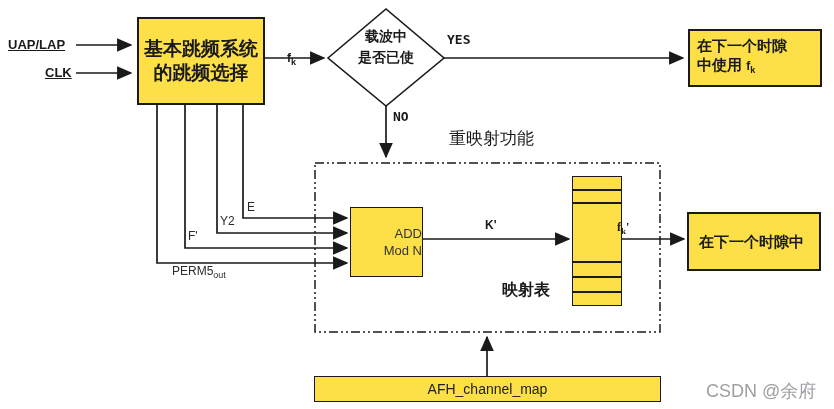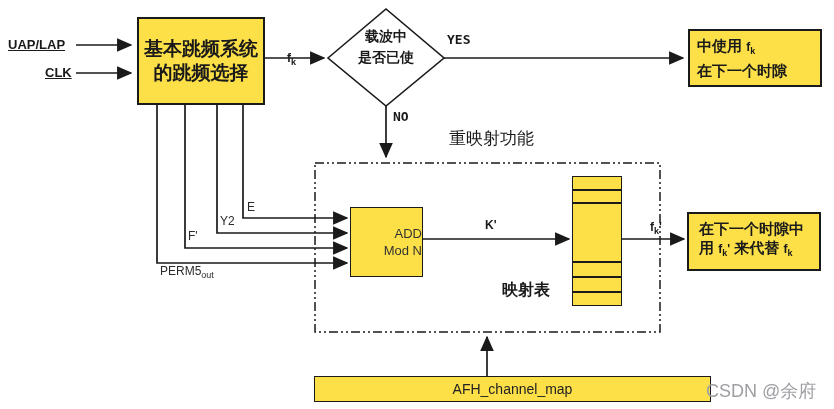--- a/index.html
+++ b/index.html
@@ -16,21 +16,21 @@
   .box.thin{border-width:1.5px;}
   .cn{font-weight:bold;}
   .hop{left:137px;top:17px;width:128px;height:88px;align-items:center;
        font-size:19px;line-height:24px;text-align:center;}
   .usebox{left:688px;top:29px;width:134px;height:58px;padding-left:7px;
        font-size:15px;line-height:19px;}
   .repbox{left:687px;top:212px;width:134px;height:59px;padding-left:10px;
        font-size:15px;line-height:19px;}
   .addbox{left:350px;top:207px;width:73px;height:70px;align-items:flex-end;
        font-size:13px;line-height:17px;color:#333;border-width:1.6px;text-align:center;}
-  .afhbox{left:314px;top:376px;width:397px;height:26px;align-items:center;
+  .afhbox{left:314px;top:376px;width:347px;height:26px;align-items:center;
        font-size:14px;color:#222;border-width:1.5px;text-align:center;}
   .maptable{left:572px;top:176px;width:50px;height:130px;border-width:1.6px;}
   .maprow{position:absolute;left:0;width:100%;height:1.5px;background:#1a1a1a;}
   .lbl{position:absolute;white-space:nowrap;}
   .sig{font-size:12px;color:#2b2b2b;}
   .fk{font-weight:bold;font-size:12px;}
   sub{font-size:9px;}
   .diamond-text{
     position:absolute;left:328px;top:26px;width:116px;text-align:center;
     font-size:14px;line-height:21px;font-weight:bold;
@@ -90,53 +90,52 @@
 
   <div class="diamond-text">
     <div>载波中</div>
     <div>是否已使</div>
   </div>
 
   <div class="lbl branch" style="left:447px;top:32px;">YES</div>
   <div class="lbl branch" style="left:393px;top:109px;">NO</div>
 
   <div class="box usebox cn">
+    <div>在下一个时隙</div>
     <div><span>中使用</span> <span class="fk"><span>f</span><sub>k</sub></span></div>
-    <div>在下一个时隙</div>
   </div>
 
   <div class="lbl title-remap" style="left:449px;top:127px;">重映射功能</div>
 
   <div class="lbl sig" style="left:247px;top:200px;">E</div>
   <div class="lbl sig" style="left:220px;top:214px;">Y2</div>
   <div class="lbl sig" style="left:188px;top:229px;">F'</div>
-  <div class="lbl sig" style="left:160px;top:264px;"><span>PERM5</span><sub>out</sub></div>
+  <div class="lbl sig" style="left:172px;top:264px;"><span>PERM5</span><sub>out</sub></div>
 
   <div class="box addbox">
     <div>ADD</div>
     <div>Mod N</div>
   </div>
 
   <div class="lbl fk" style="left:485px;top:218px;">K'</div>
 
   <div class="box thin maptable">
     <div class="maprow" style="top:12px;"></div>
     <div class="maprow" style="top:25px;"></div>
     <div class="maprow" style="top:84px;"></div>
     <div class="maprow" style="top:99px;"></div>
     <div class="maprow" style="top:114px;"></div>
   </div>
 
   <div class="lbl tbl-label" style="left:502px;top:280px;">映射表</div>
 
-  <div class="lbl fk" style="left:650px;top:220px;"><span>f</span><sub>k</sub><span>'</span></div>
+  <div class="lbl fk" style="left:617px;top:220px;font-family:Liberation Serif, serif;"><span>f</span><sub>k</sub><span>'</span></div>
 
   <div class="box repbox cn">
     <div>在下一个时隙中</div>
-    <div><span>用</span> <span class="fk"><span>f</span><sub>k</sub><span>'</span></span> <span>来代替</span> <span class="fk"><span>f</span><sub>k</sub></span></div>
   </div>
 
   <div class="box afhbox">
     <div>AFH_channel_map</div>
   </div>
 
   <div class="lbl watermark" style="left:706px;top:379px;">CSDN @余府</div>
 
 </div>
 

